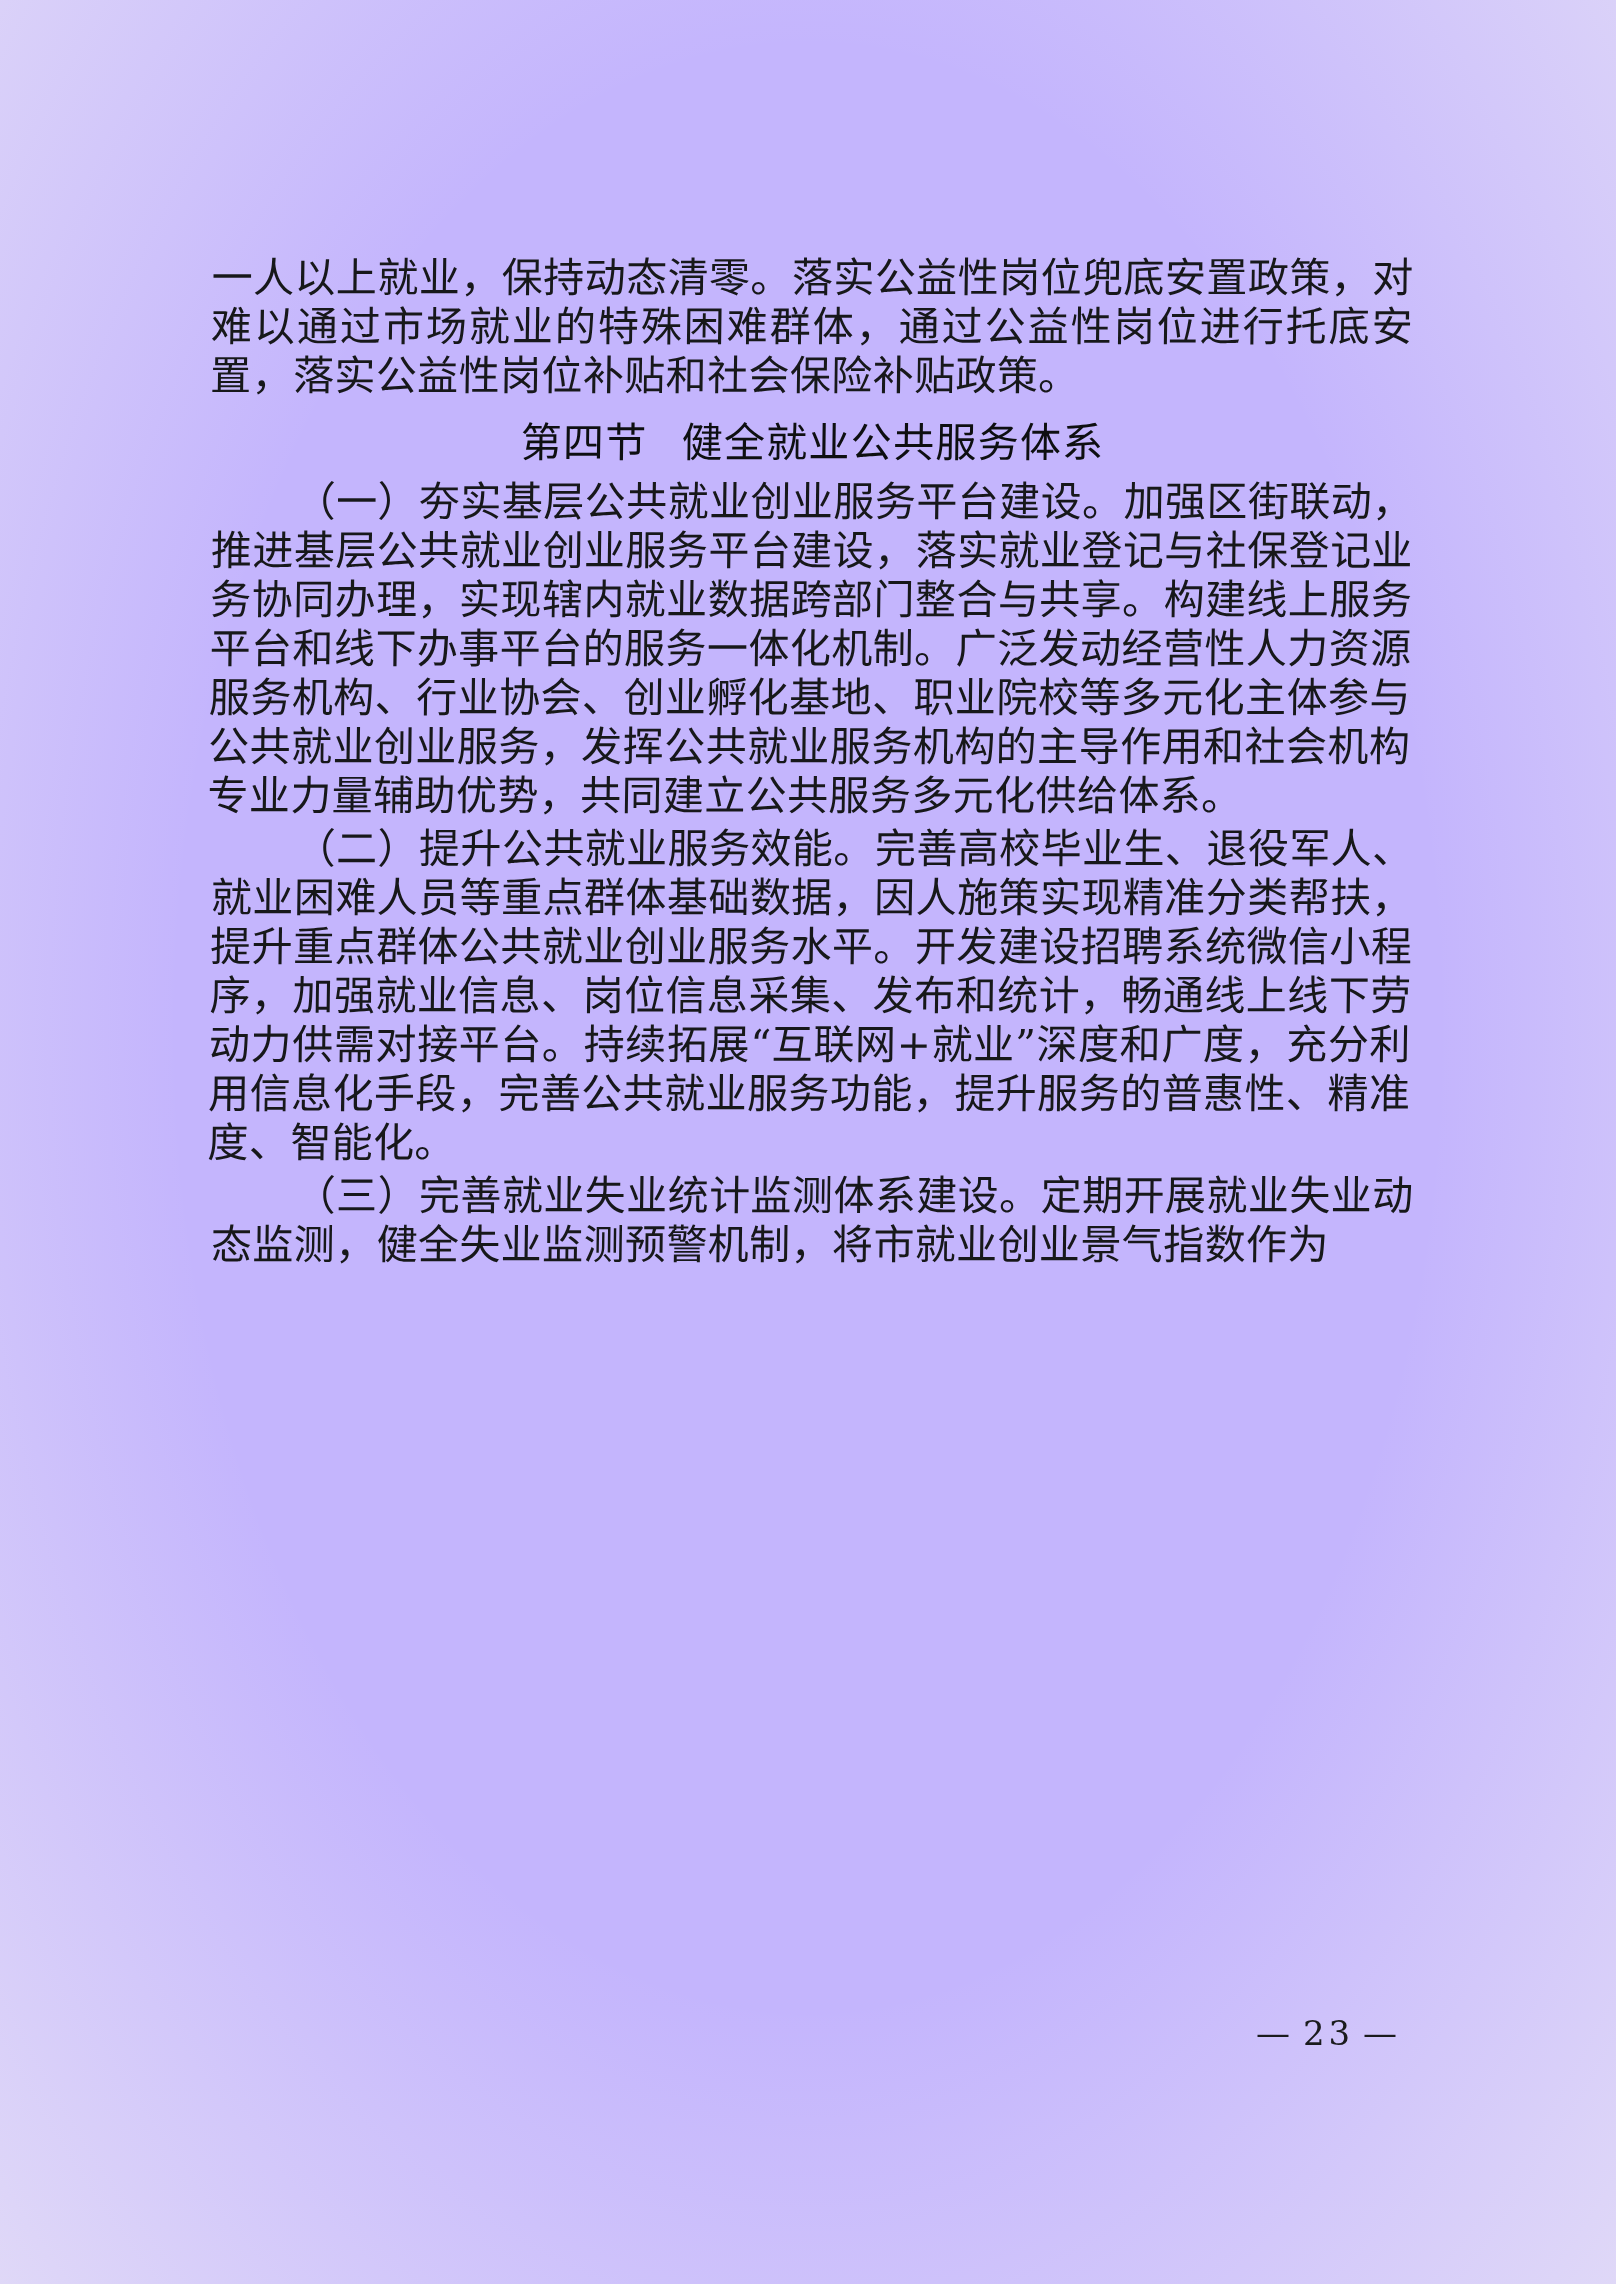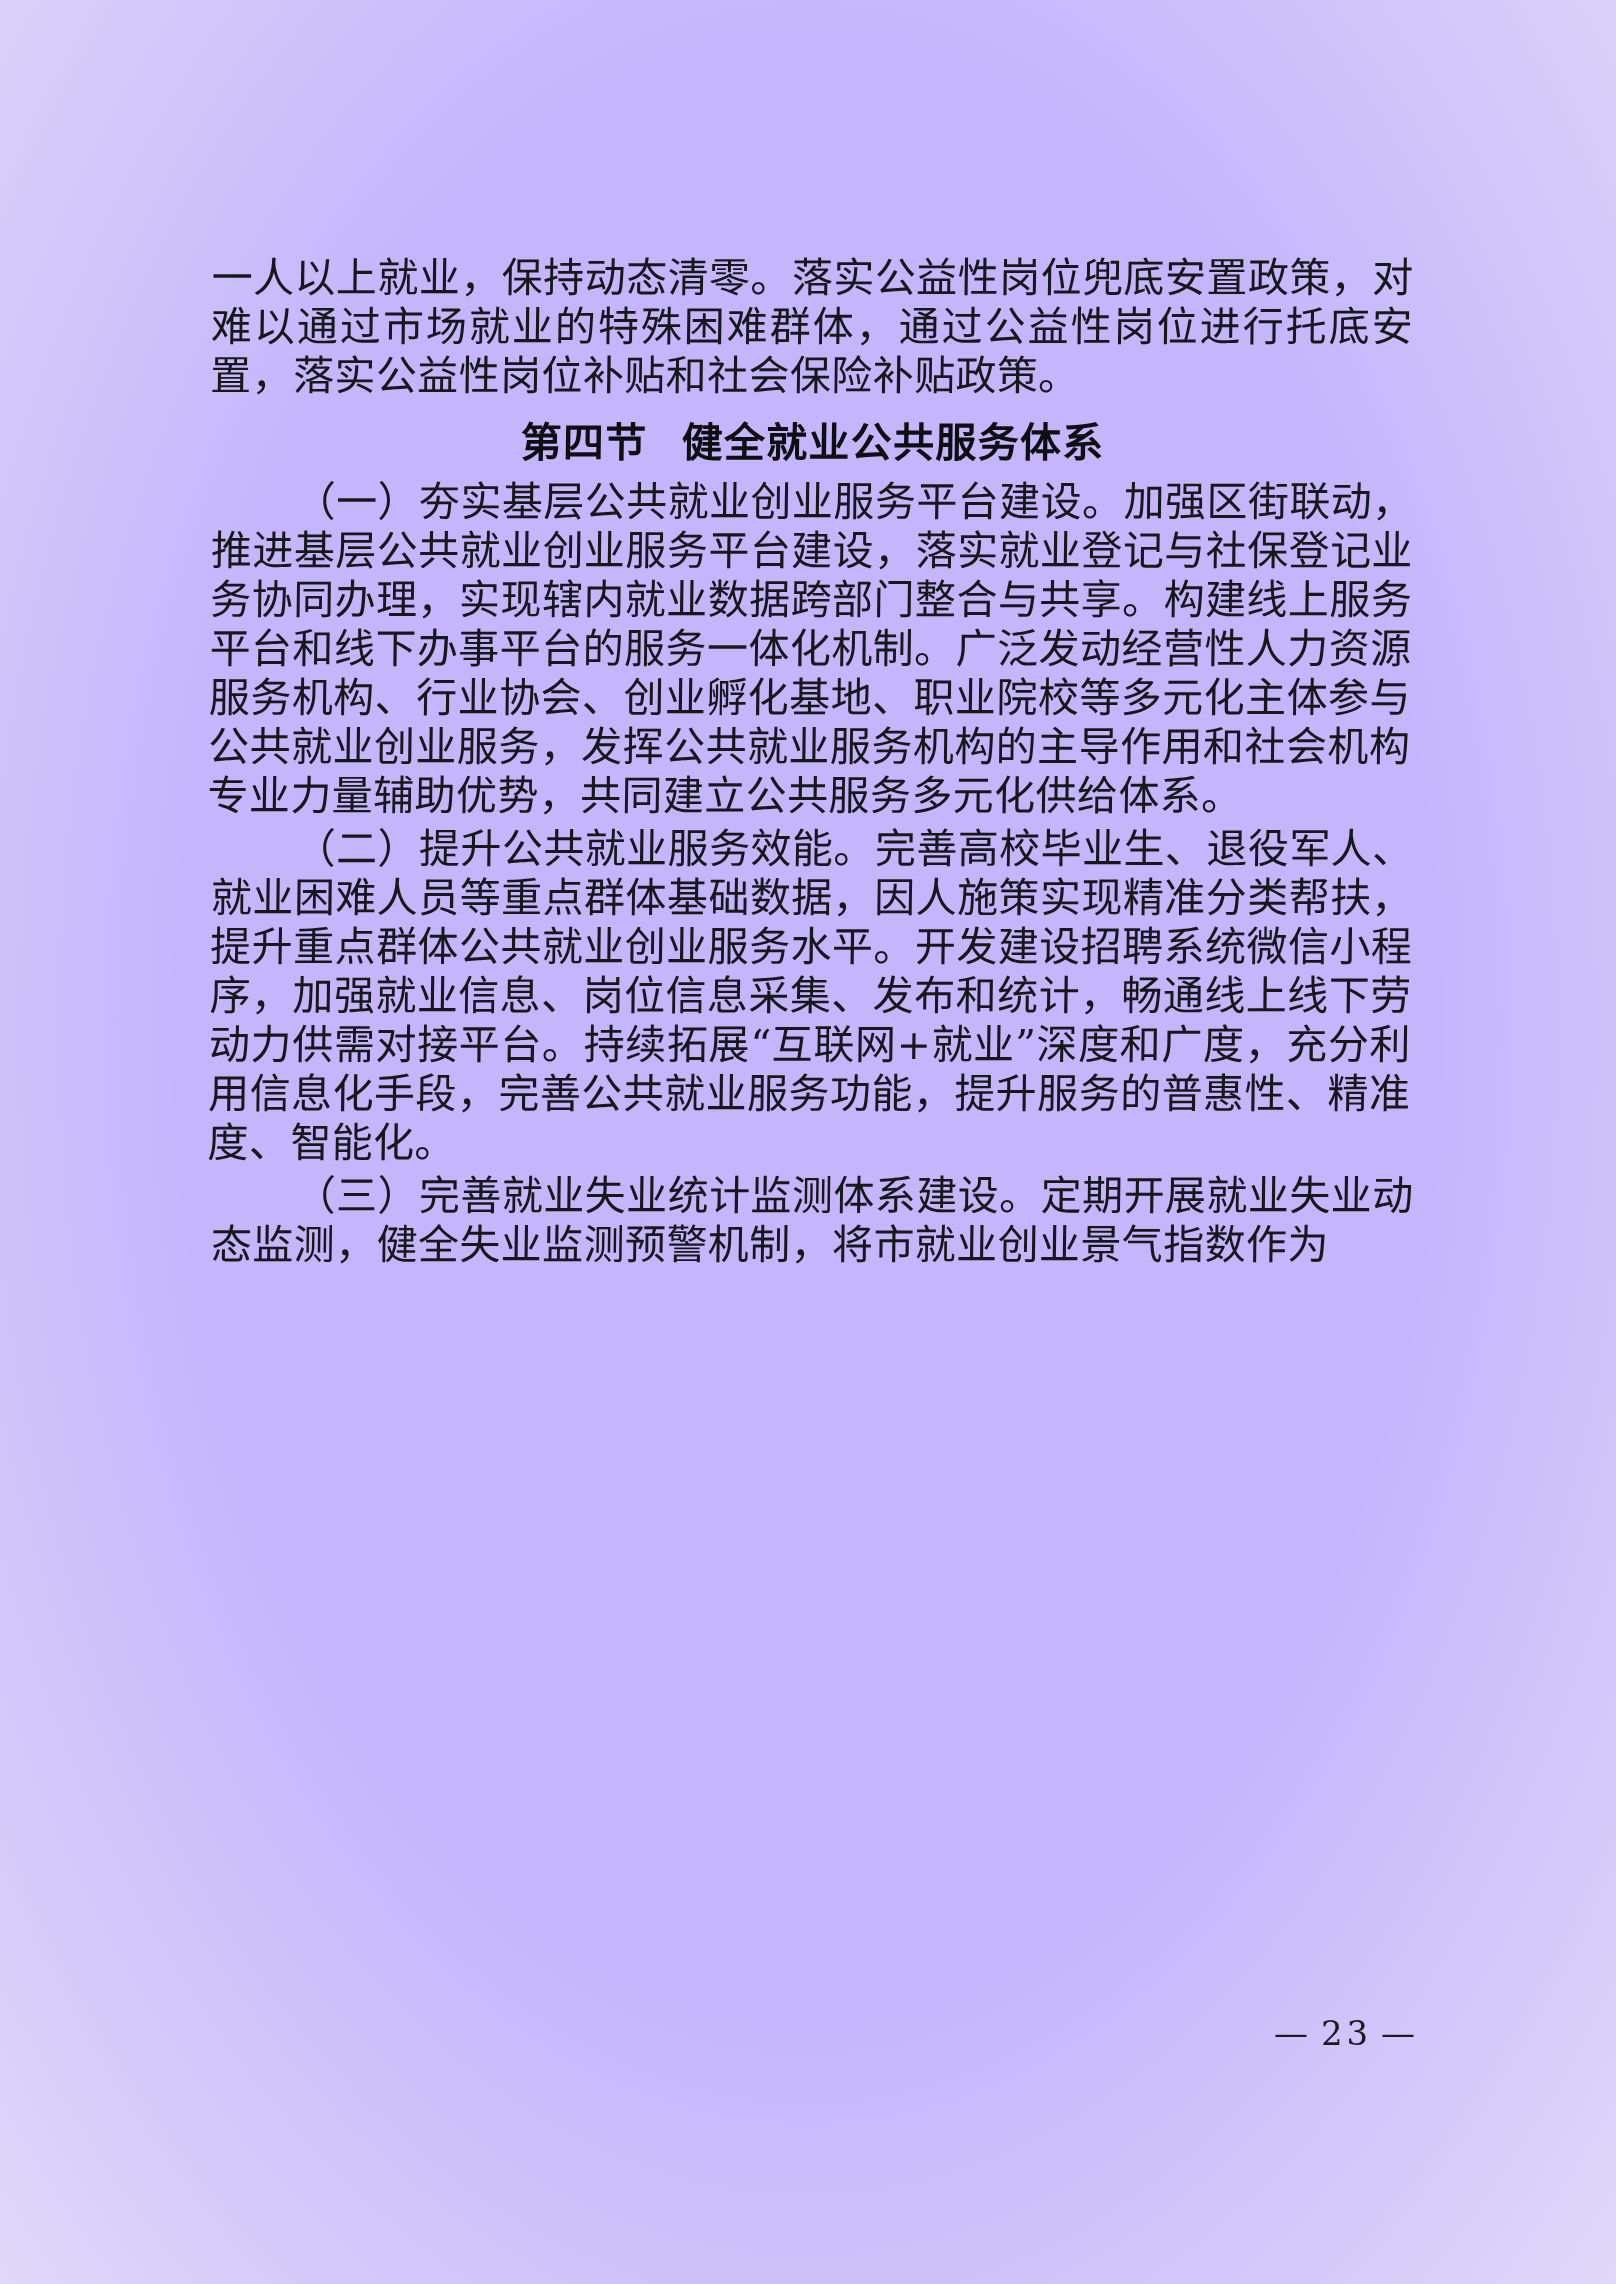--- a/index.html
+++ b/index.html
@@ -52,34 +52,34 @@
   .para.indent {
     text-indent: 83px;
   }
   .para.gap {
     margin-top: 3.9px;
   }
   .section-heading {
     font-size: 41px;
     line-height: 49px;
     color: #0e0f11;
-    font-weight: 700;
+    font-weight: 400;
     text-align: center;
     margin: 18px 0 10.4px 0;
     letter-spacing: 1.3px;
     transform: skewX(-0.8deg);
     transform-origin: center top;
   }
   .heading-gap {
     display: inline-block;
     width: 34px;
   }
   .page-number {
     position: absolute;
-    right: 188px;
+    right: 206px;
     bottom: 231px;
     font-size: 34px;
     line-height: 39px;
     color: #1a1b1d;
     letter-spacing: 3.9px;
     white-space: nowrap;
     font-family: "DejaVu Serif", "Liberation Serif", serif;
   }
   .pn-dash {
     display: inline-block;

